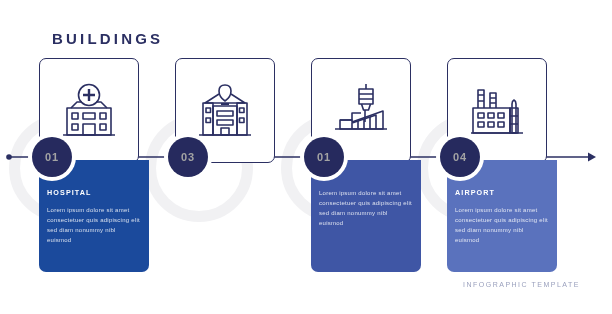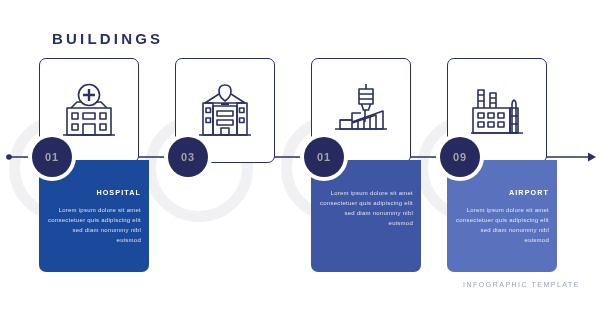--- a/index.html
+++ b/index.html
@@ -43,21 +43,21 @@
   .iconbox{
     position:absolute;left:7px;top:58px;width:100px;height:105px;
     border:1.2px solid #2b2f62;border-radius:7px;background:#ffffff;
     box-sizing:border-box;
   }
   .iconbox svg{position:absolute;left:50%;top:50%;transform:translate(-50%,-50%);}
 
   .panel{
     position:absolute;left:7px;top:160px;width:110px;height:112px;
     border-radius:0 0 7px 7px;
-    box-sizing:border-box;padding:28px 8px 0 8px;text-align:right;
+    box-sizing:border-box;padding:28px 8px 0 8px;text-align:left;
   }
   .panel .head{
     color:#ffffff;font-size:7.2px;font-weight:bold;letter-spacing:1.1px;
     line-height:9.5px;margin-bottom:7px;
   }
   .panel .body{
     color:rgba(255,255,255,.82);font-size:6px;line-height:10px;
     letter-spacing:.25px;
   }
 
@@ -189,19 +189,19 @@
         <path d="M5 51 h52"></path>
       </svg>
     </div>
     <div class="panel" style="background:#5a72bd;">
       <div class="head">
         <span>AIRPORT</span>
       </div>
       <div class="body">Lorem ipsum dolore sit amet consectetuer quis adipiscing elit sed diam nonummy nibl euismod</div>
     </div>
     <div class="badge">
-      <div class="disc">09</div>
+      <div class="disc">04</div>
     </div>
   </div>
 
   <div class="footer">INFOGRAPHIC TEMPLATE</div>
 
 </div>
 
 </body></html>

